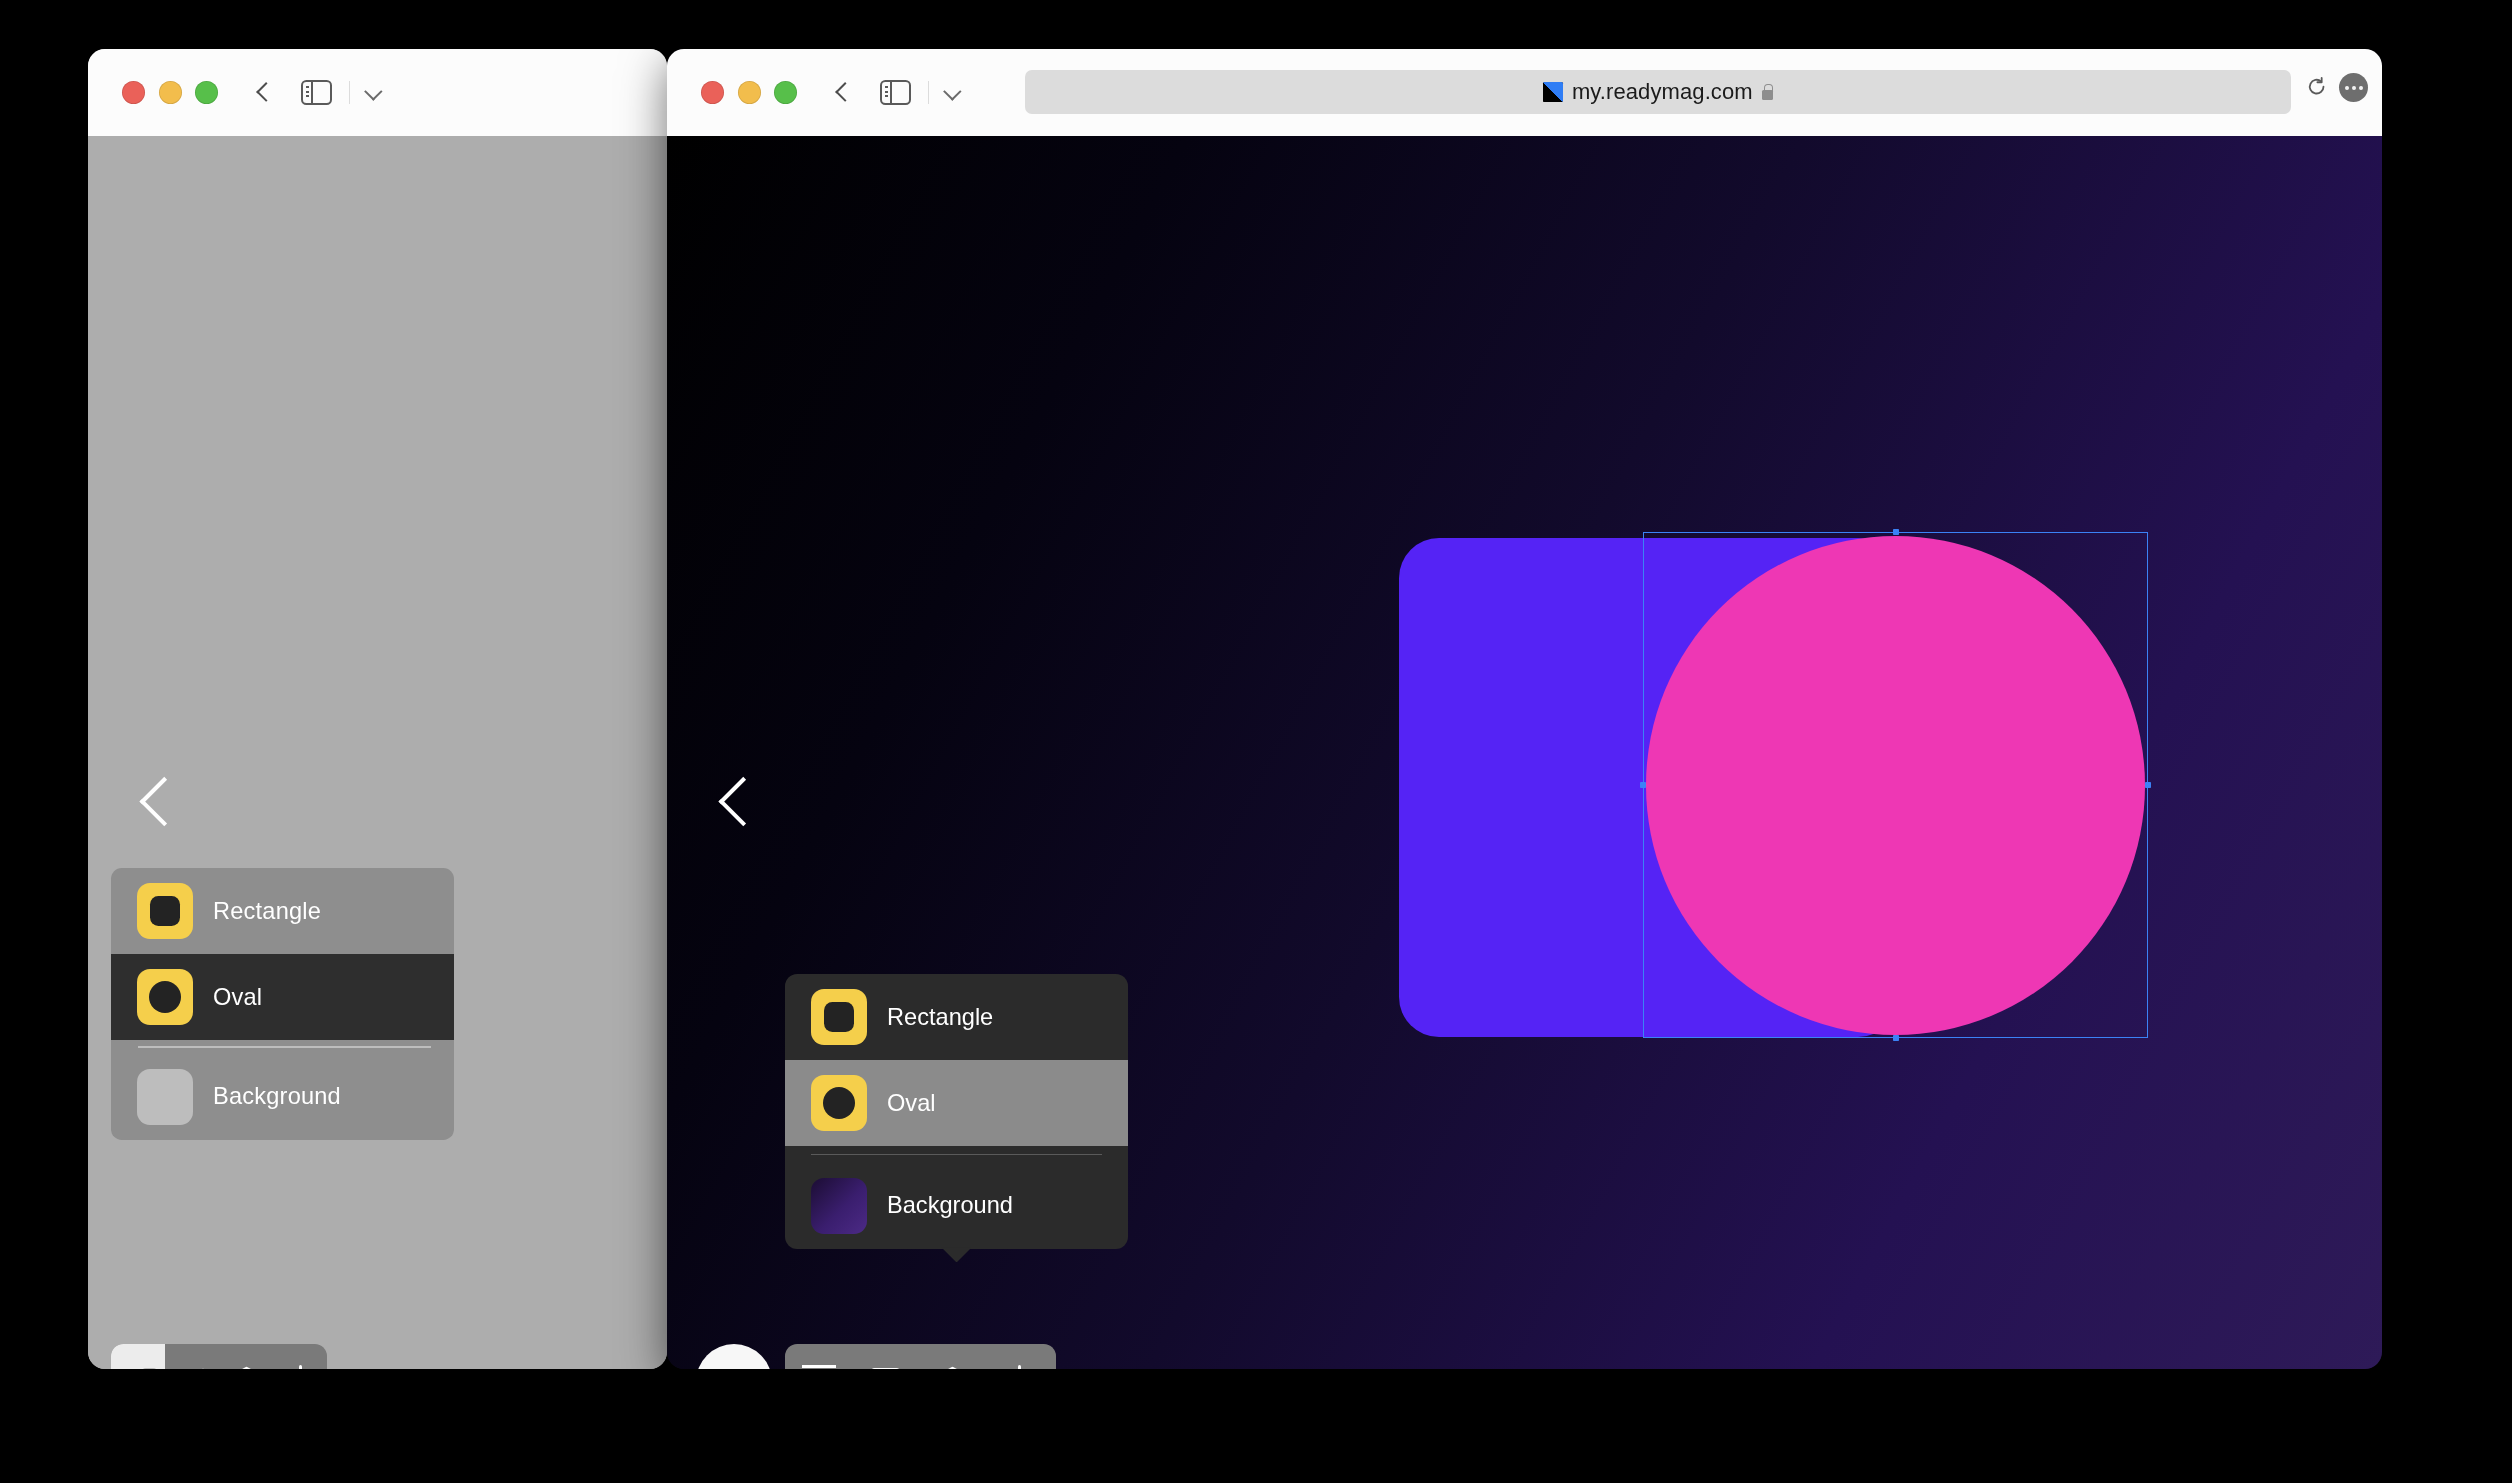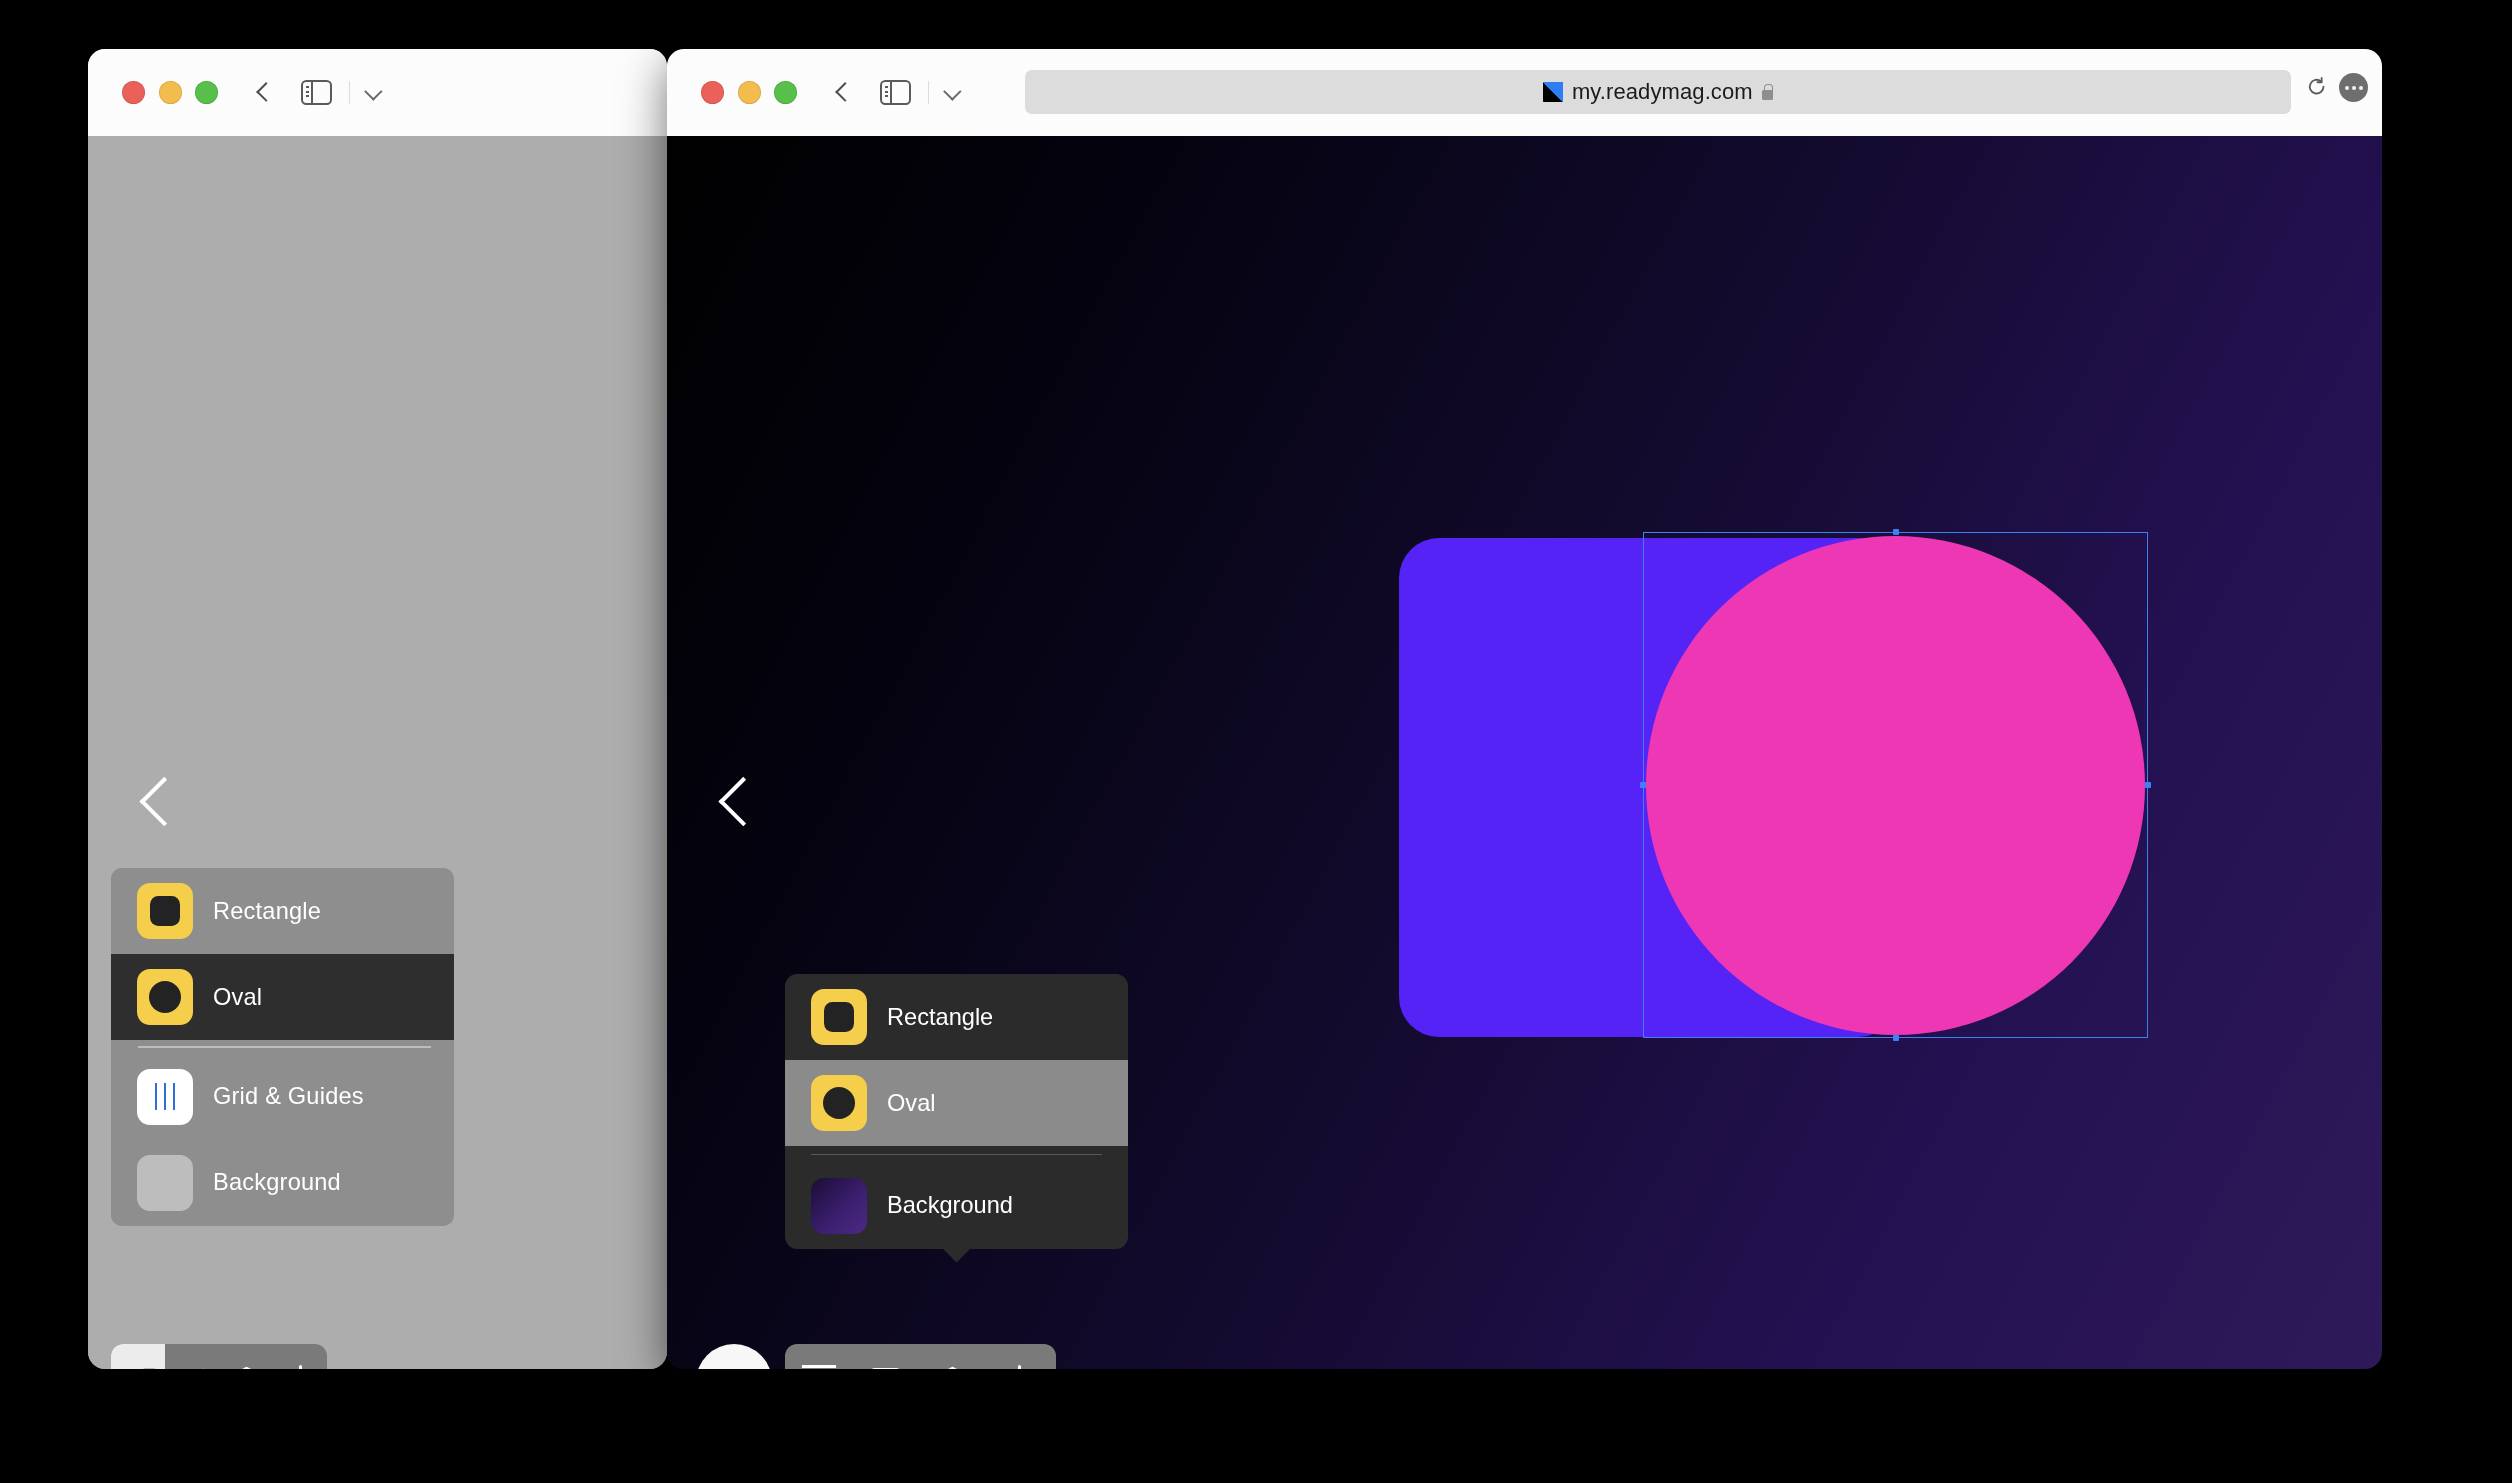--- a/index.html
+++ b/index.html
@@ -174,30 +174,20 @@
         <span class="label">Rectangle</span>
       </div>
       <div class="row sel">
         <span class="thumb yellow">
             <span class="ci"></span>
           </span>
         <span class="label">Oval</span>
       </div>
       <div class="sep"></div>
       <div class="row">
-        <span class="thumb white">
-          <span class="bars">
-              <span></span>
-              <span></span>
-              <span></span>
-            </span>
-        </span>
-        <span class="label">Grid &amp; Guides</span>
-      </div>
-      <div class="row">
         <span class="thumb grey"></span>
         <span class="label">Background</span>
       </div>
     </div>
 
     <div class="toolbar" id="tb-left">
       <div class="tool active">
         <span class="ic-laptop-dark">
           <span class="back"></span>
         </span>

